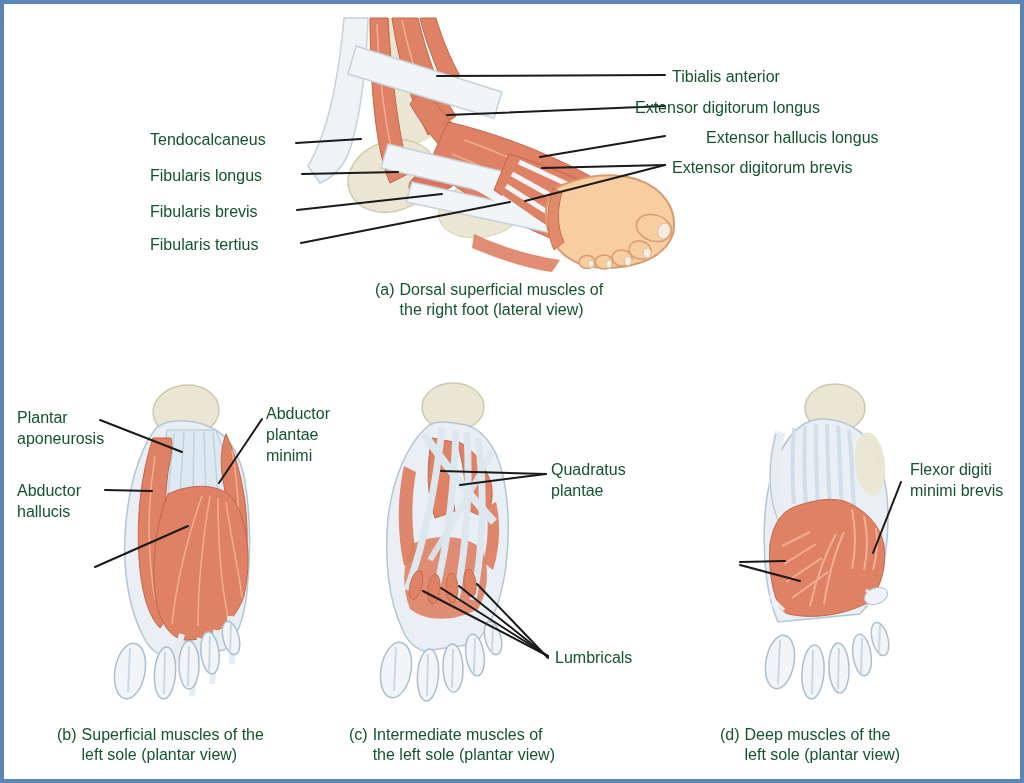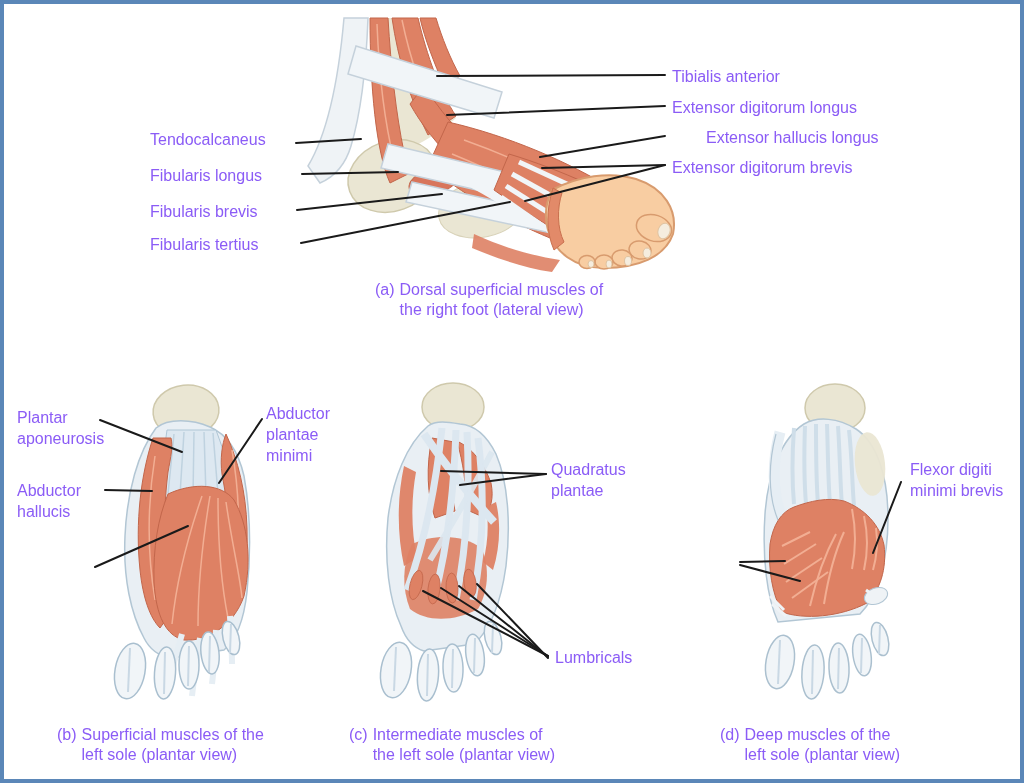--- a/index.html
+++ b/index.html
@@ -1,19 +1,19 @@
 <!DOCTYPE html>
 <html><head>
 <meta charset="utf-8">
 <style>
   html,body{margin:0;padding:0;background:#ffffff;}
   .page{
     position:relative;width:1024px;height:783px;box-sizing:border-box;
     background:#ffffff;border:4px solid #5b87b8;overflow:hidden;
-    font-family:"Liberation Sans", sans-serif;color:#8b5cf6;padding-left:14px;
+    font-family:"Liberation Sans", sans-serif;color:#14532d;padding-left:14px;
   }
   .art{position:absolute;left:0;top:0;width:1024px;height:783px;}
   .lbl{position:absolute;font-size:16px;line-height:21px;}
   .nowrap{white-space:nowrap;}
   .caption{position:absolute;display:flex;gap:5px;font-size:16px;line-height:20px;}
   .cap-lines{display:flex;flex-direction:column;}
 </style>
 </head>
 <body>
 
@@ -216,21 +216,21 @@
     <line x1="544" y1="652" x2="437" y2="584"></line>
     <line x1="544" y1="653" x2="455" y2="582"></line>
     <line x1="544" y1="654" x2="473" y2="580"></line>
     <line x1="897" y1="478" x2="869" y2="549"></line>
     <line x1="736" y1="558" x2="781" y2="557"></line>
     <line x1="736" y1="561" x2="796" y2="577"></line>
   </g>
 </svg>
 
   <div class="lbl nowrap" style="left:668px;top:62px">Tibialis anterior</div>
-  <div class="lbl nowrap" style="left:668px;top:93px">Extensor digitorum longus</div>
+  <div class="lbl nowrap" style="left:631px;top:93px">Extensor digitorum longus</div>
   <div class="lbl nowrap" style="left:702px;top:123px">Extensor hallucis longus</div>
   <div class="lbl nowrap" style="left:668px;top:153px">Extensor digitorum brevis</div>
   <div class="lbl nowrap" style="left:146px;top:125px">Tendocalcaneus</div>
   <div class="lbl nowrap" style="left:146px;top:161px">Fibularis longus</div>
   <div class="lbl nowrap" style="left:146px;top:197px">Fibularis brevis</div>
   <div class="lbl nowrap" style="left:146px;top:230px">Fibularis tertius</div>
 
   <div class="lbl" style="left:13px;top:403px;width:100px">Plantar aponeurosis</div>
   <div class="lbl" style="left:13px;top:476px;width:92px">Abductor hallucis</div>
   <div class="lbl" style="left:262px;top:399px;width:86px">Abductor plantae minimi</div>

